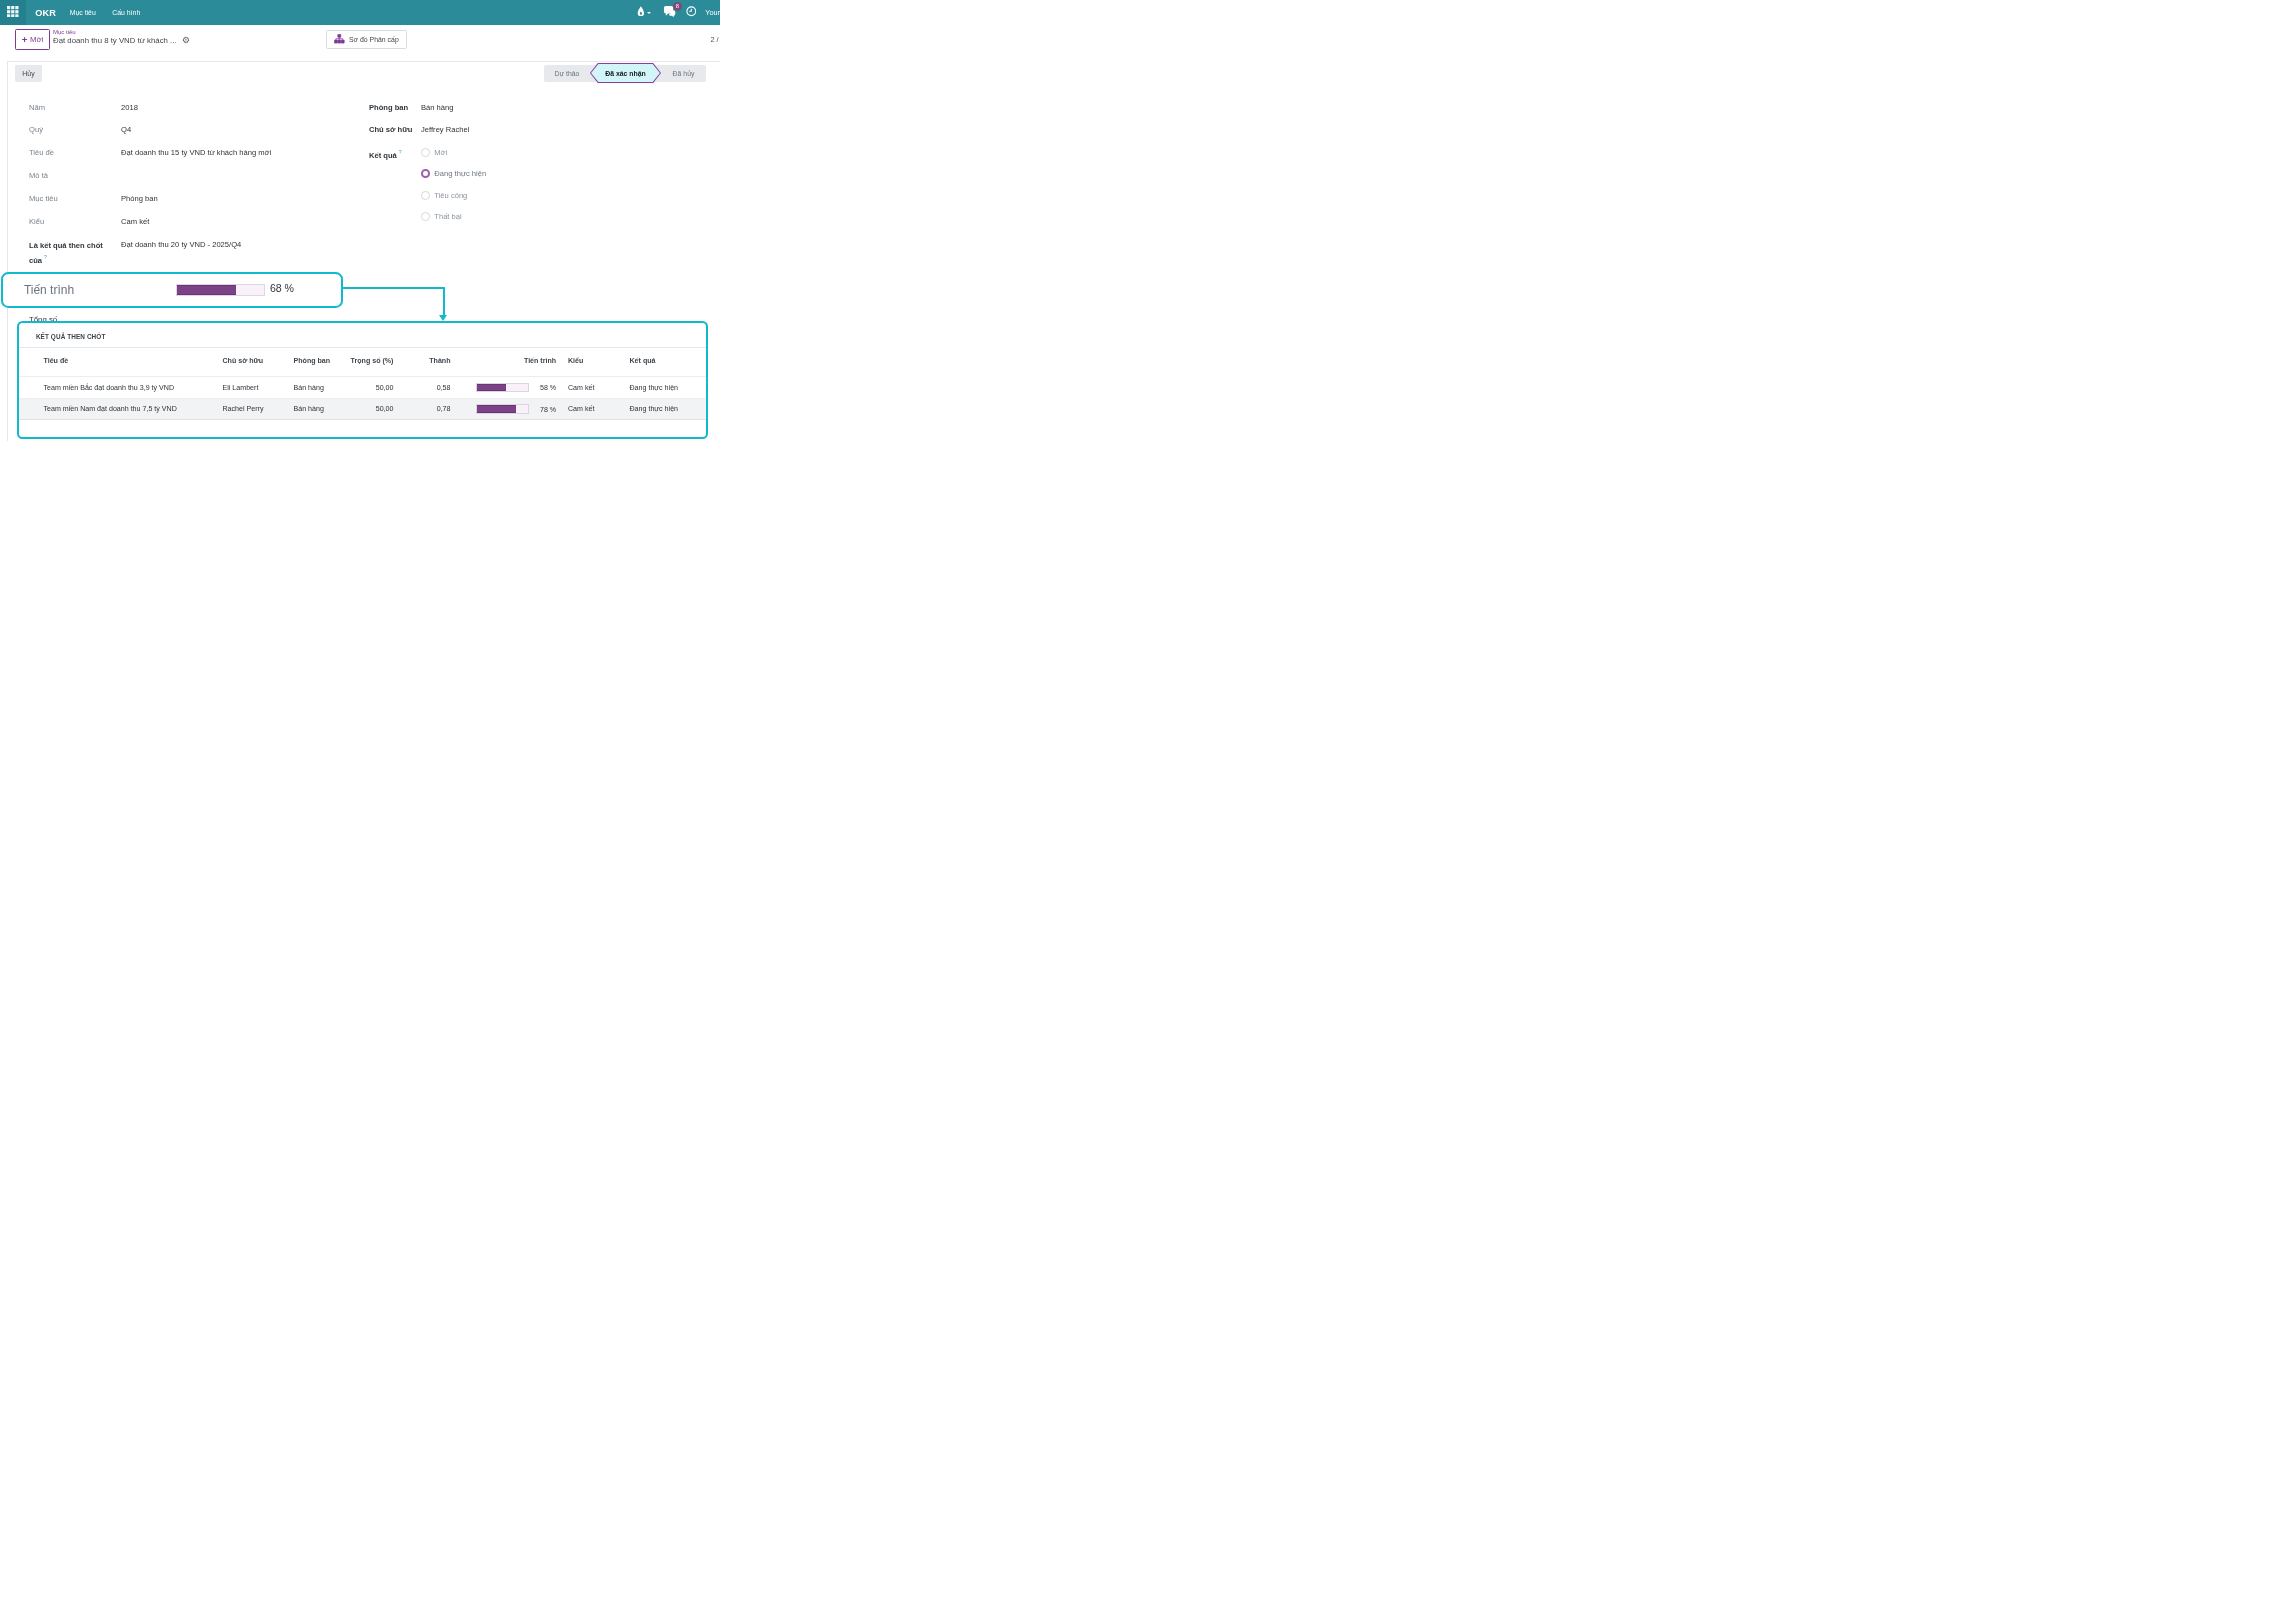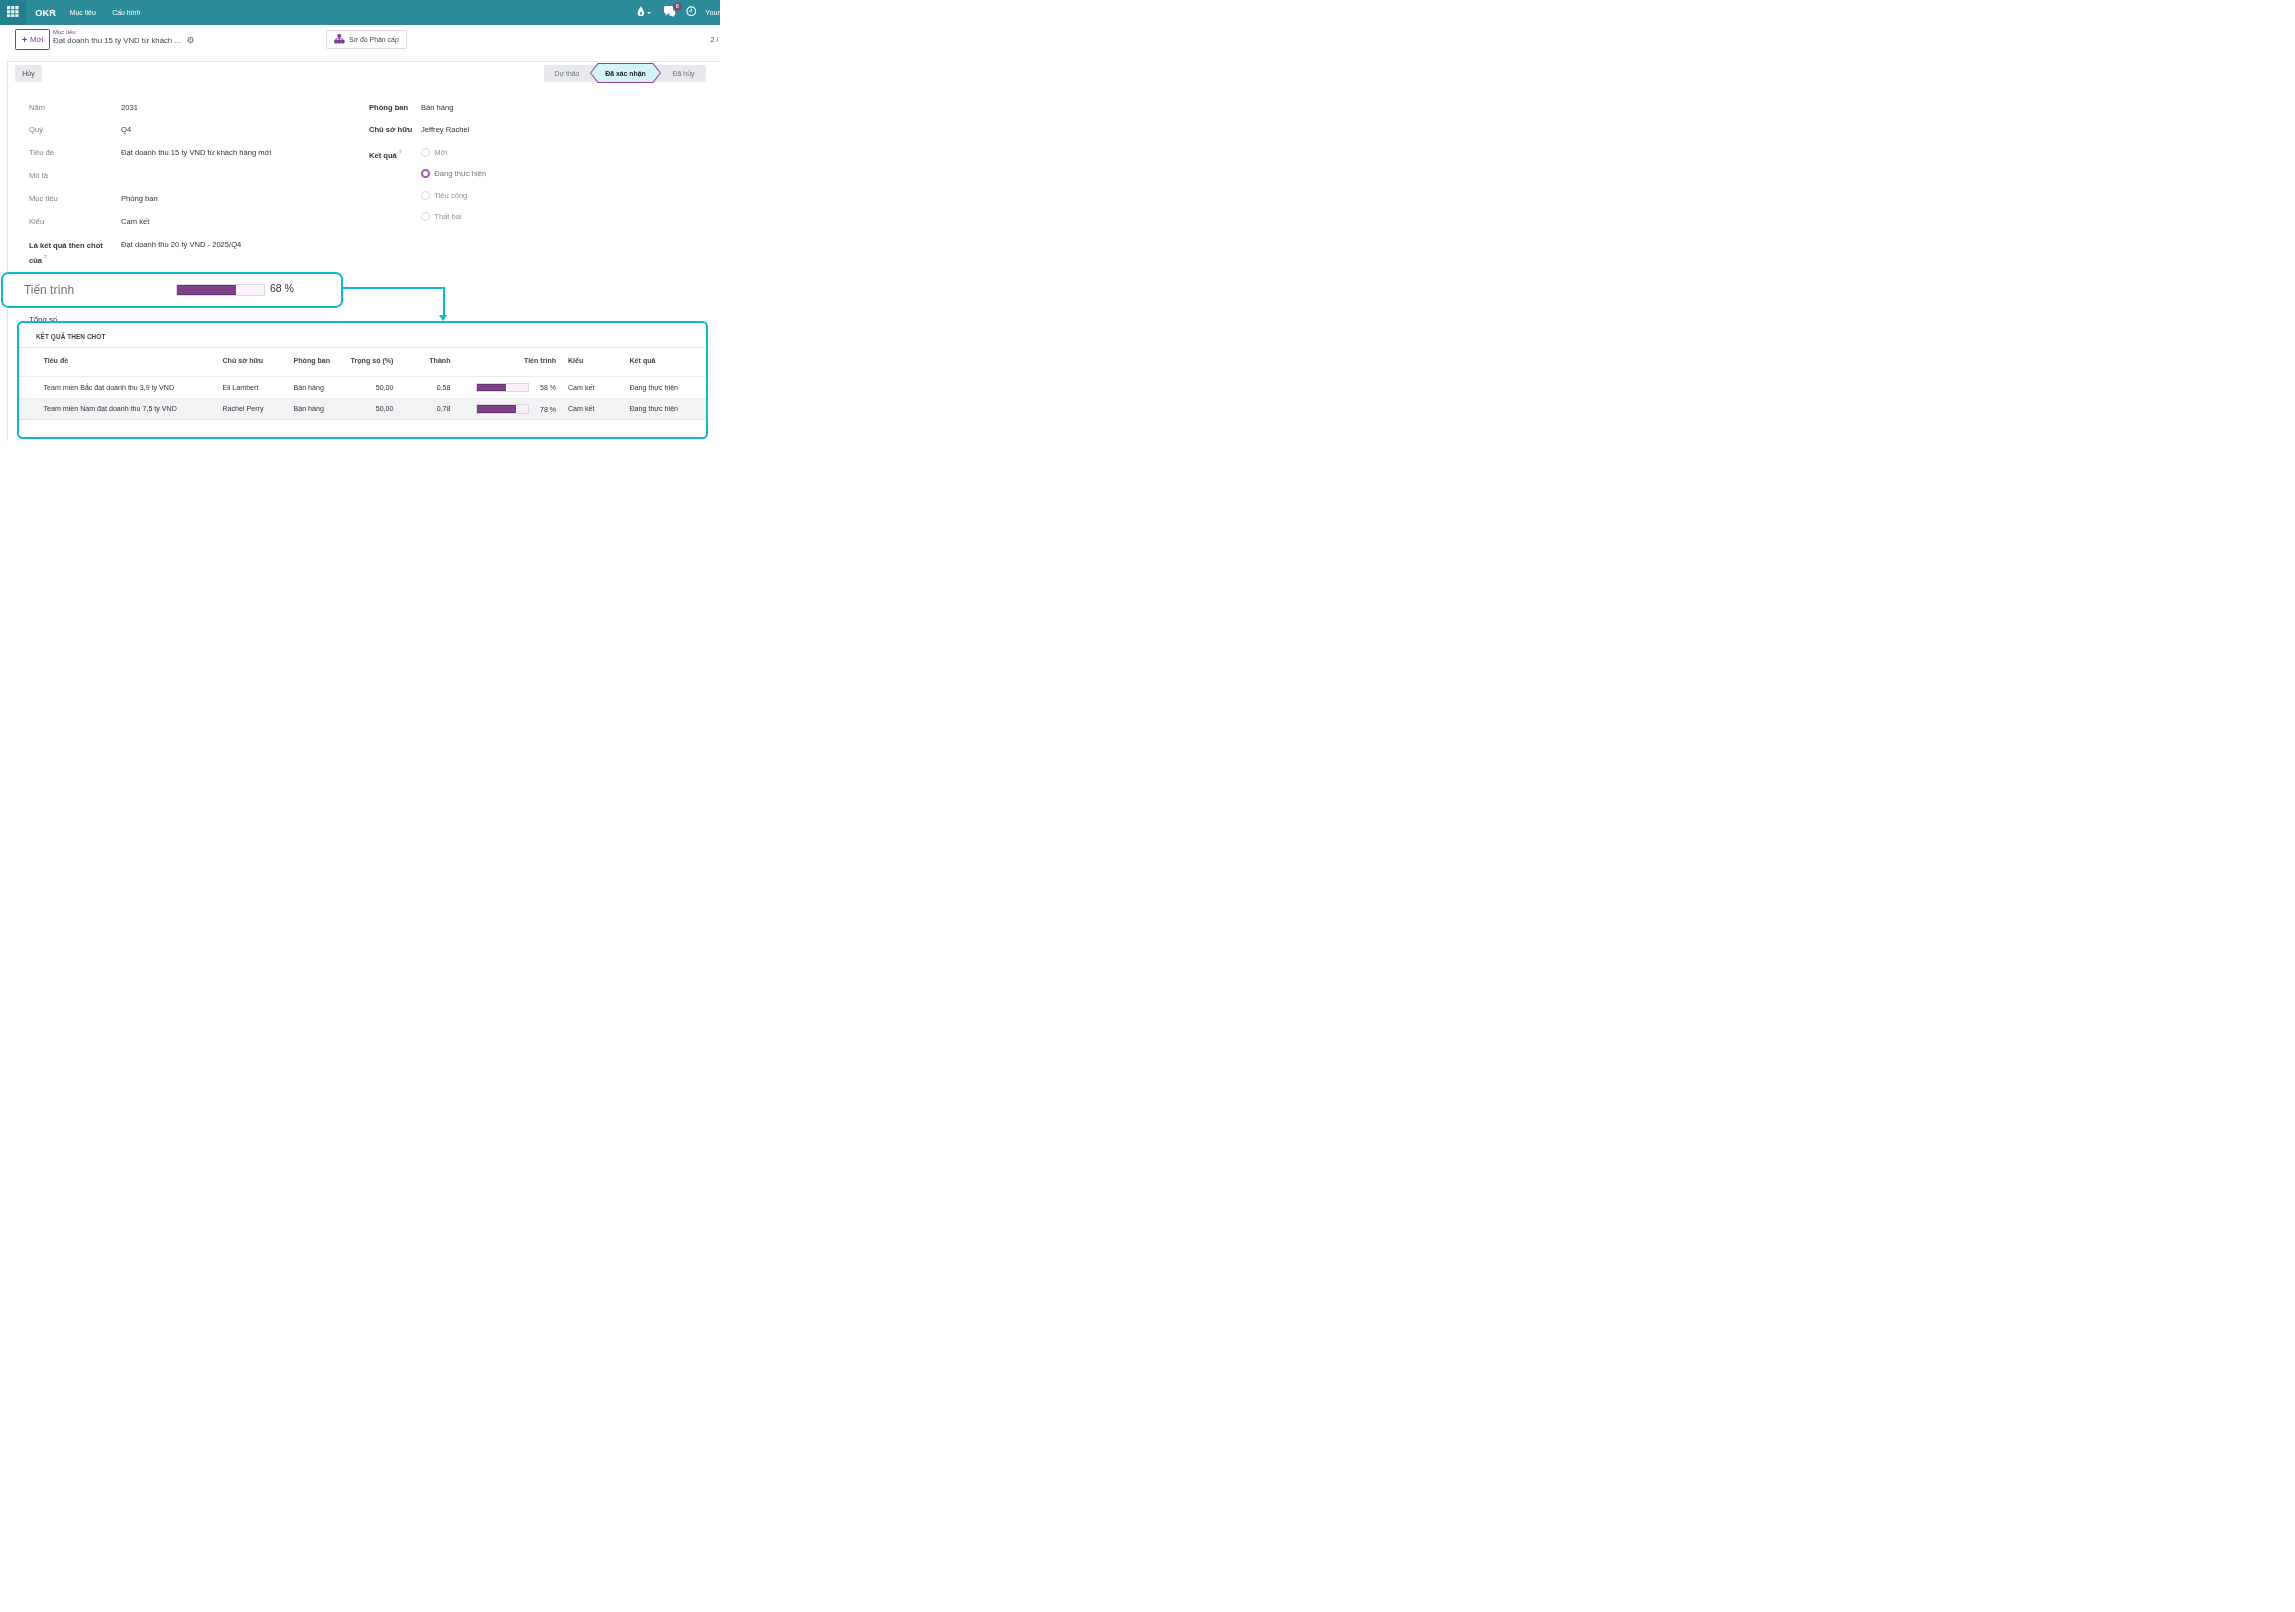--- a/index.html
+++ b/index.html
@@ -166,21 +166,21 @@
   </div>
 
   <div class="control-panel">
     <button class="btn-new">
       <span class="plus">+</span>
       <span>Mới</span>
     </button>
     <div class="breadcrumbs">
       <div class="crumb">Mục tiêu</div>
       <div class="title-row">
-        <span class="record-title">Đạt doanh thu 15 tỷ VND từ khách ...</span>
+        <span class="record-title">Đạt doanh thu 8 tỷ VND từ khách ...</span>
         <span class="gear">⚙</span>
       </div>
     </div>
     <button class="btn-hier">
       <span>
         <svg width="10.6" height="9.6" viewBox="0 0 23 21">
             <g fill="#7d3a96" stroke="#7d3a96">
               <rect x="8" y="0.5" width="7" height="7" rx="1.5"></rect>
               <rect x="0.5" y="13" width="7" height="7" rx="1.5"></rect>
               <rect x="8" y="13" width="7" height="7" rx="1.5"></rect>
@@ -214,21 +214,21 @@
   <div class="statusbar">
     <div class="step step-plain-1">Dự thảo</div>
     <div class="step-active-wrap">
       <div class="arrow-outer"></div>
       <div class="arrow-inner">Đã xác nhận</div>
     </div>
     <div class="step step-plain-3">Đã hủy</div>
   </div>
 
   <div class="flabel" style="left:29px; top:103px;">Năm</div>
-  <div class="fvalue" style="left:121px; top:103px;">2031</div>
+  <div class="fvalue" style="left:121px; top:103px;">2018</div>
 
   <div class="flabel" style="left:29px; top:125px;">Quý</div>
   <div class="fvalue" style="left:121px; top:125px;">Q4</div>
 
   <div class="flabel" style="left:29px; top:148px;">Tiêu đề</div>
   <div class="fvalue" style="left:121px; top:148px; font-weight:500;">Đạt doanh thu 15 tỷ VND từ khách hàng mới</div>
 
   <div class="flabel" style="left:29px; top:171px;">Mô tả</div>
   <div class="fvalue" style="left:121px; top:171px;"></div>
 

